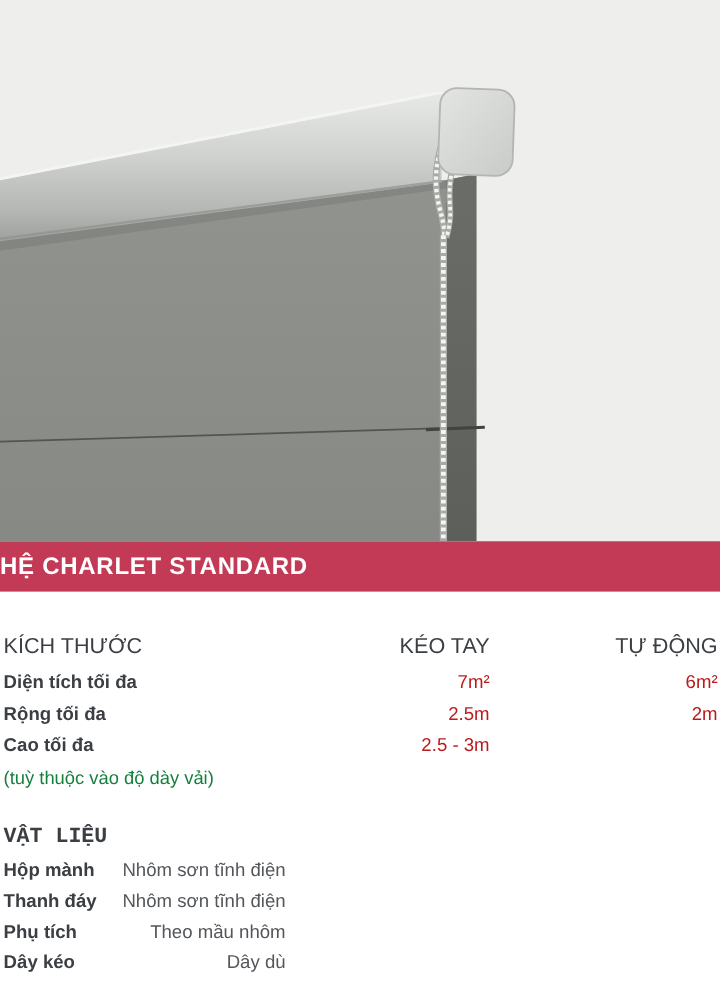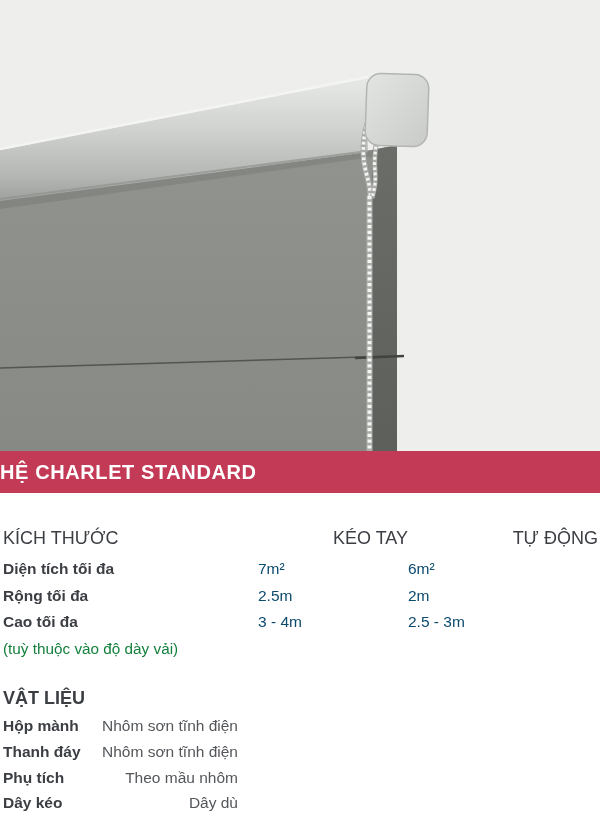--- a/index.html
+++ b/index.html
@@ -25,24 +25,24 @@
   .specs{
     box-sizing:border-box;height:328px;
     padding:35px 2px 0 3px;color:#3b3e43;
   }
   .dim-head,.dim-row{display:grid;grid-template-columns:1fr 150px 190px;}
   .dim-head{font-size:18px;font-weight:normal;line-height:20px;}
   .dim-head .c2,.dim-head .c3{text-align:right;}
   .dim-rows{margin-top:8px;}
   .dim-row{font-size:15.5px;line-height:26.6px;}
   .dim-row .label{font-weight:bold;}
-  .dim-row .val{text-align:left;color:#0c4a6e;}
+  .dim-row .val{text-align:right;color:#b91c1c;}
   .note{font-size:15.3px;line-height:26.6px;color:#15803d;}
 
-  .mat-title{margin-top:26px;font-size:18px;font-weight:bold;line-height:20px;}
+  .mat-title{margin-top:26px;font-size:18px;font-weight:bold;line-height:20px;font-family:Liberation Mono, monospace;}
   .mat-rows{margin-top:5px;width:235px;}
   .mat-row{display:flex;font-size:15.5px;line-height:25.6px;}
   .mat-row .label{font-weight:bold;}
   .mat-row .val{margin-left:auto;color:#53565a;}
 </style>
 </head>
 <body>
 
 <div class="page">
 
@@ -118,21 +118,20 @@
         <div class="val">7m²</div>
         <div class="val">6m²</div>
       </div>
       <div class="dim-row">
         <div class="label">Rộng tối đa</div>
         <div class="val">2.5m</div>
         <div class="val">2m</div>
       </div>
       <div class="dim-row">
         <div class="label">Cao tối đa</div>
-        <div class="val">3 - 4m</div>
         <div class="val">2.5 - 3m</div>
       </div>
       <div class="note">(tuỳ thuộc vào độ dày vải)</div>
     </div>
 
     <div class="mat-title">VẬT LIỆU</div>
 
     <div class="mat-rows">
       <div class="mat-row">
         <div class="label">Hộp mành</div>

